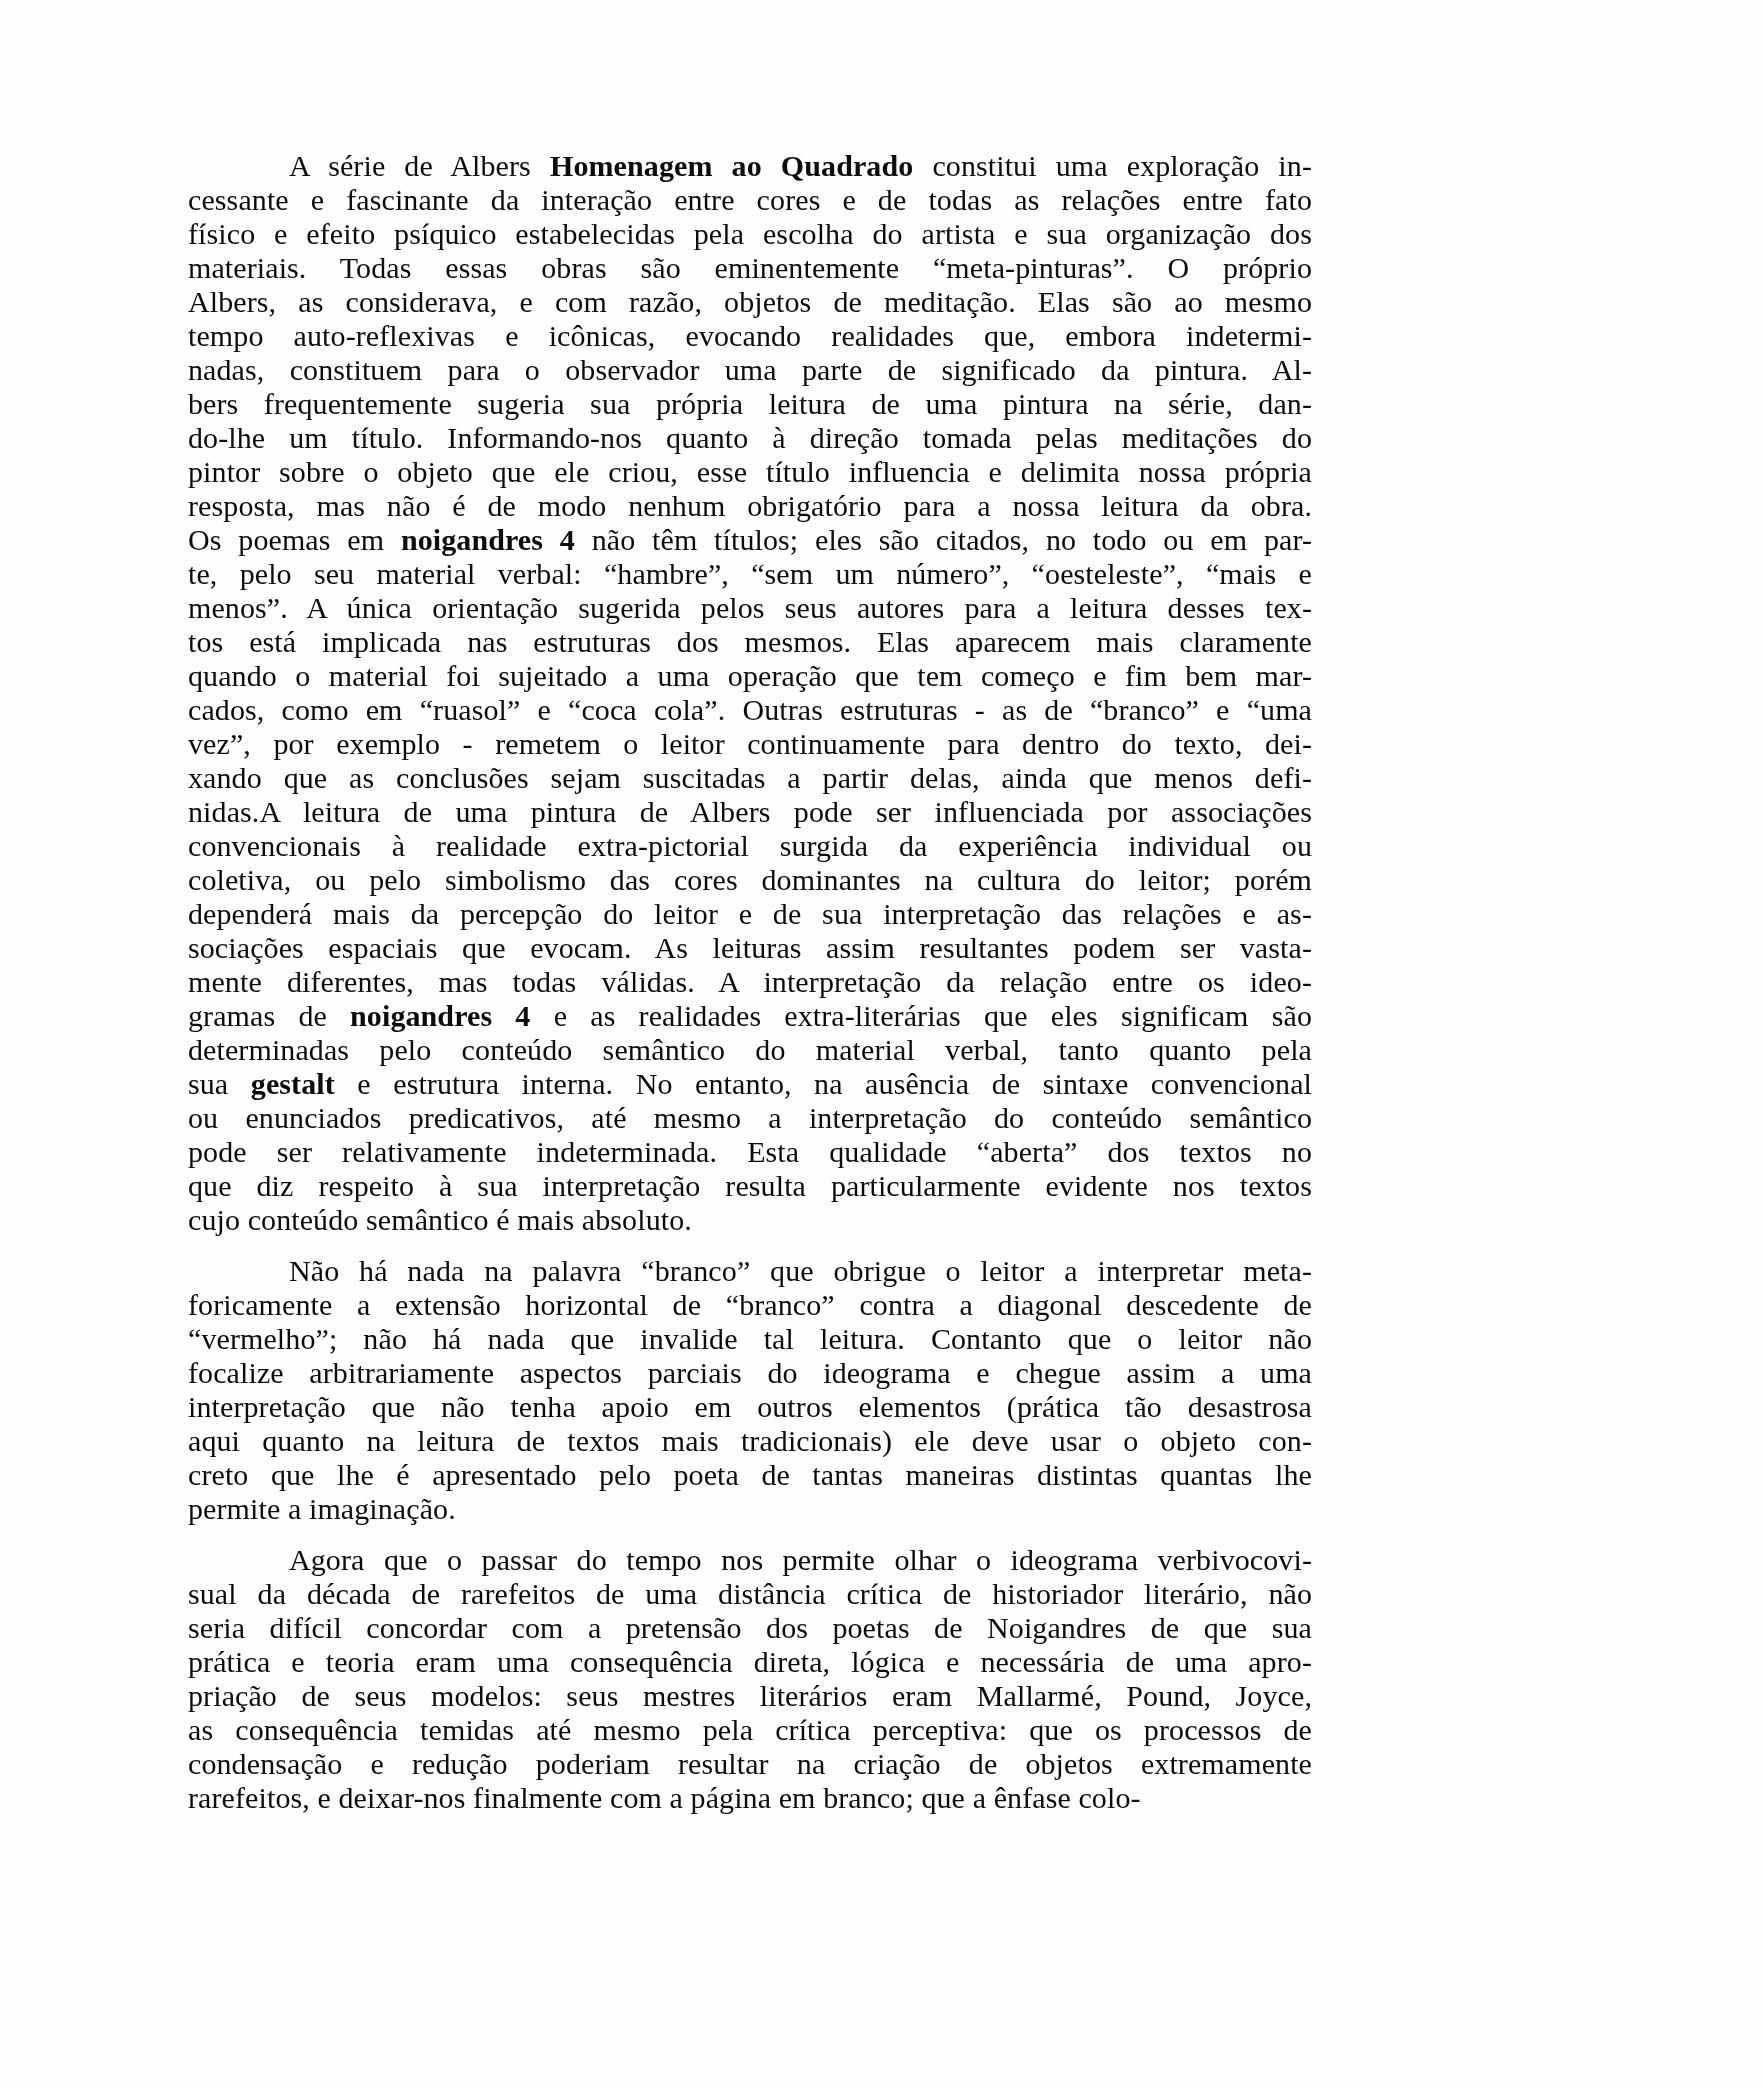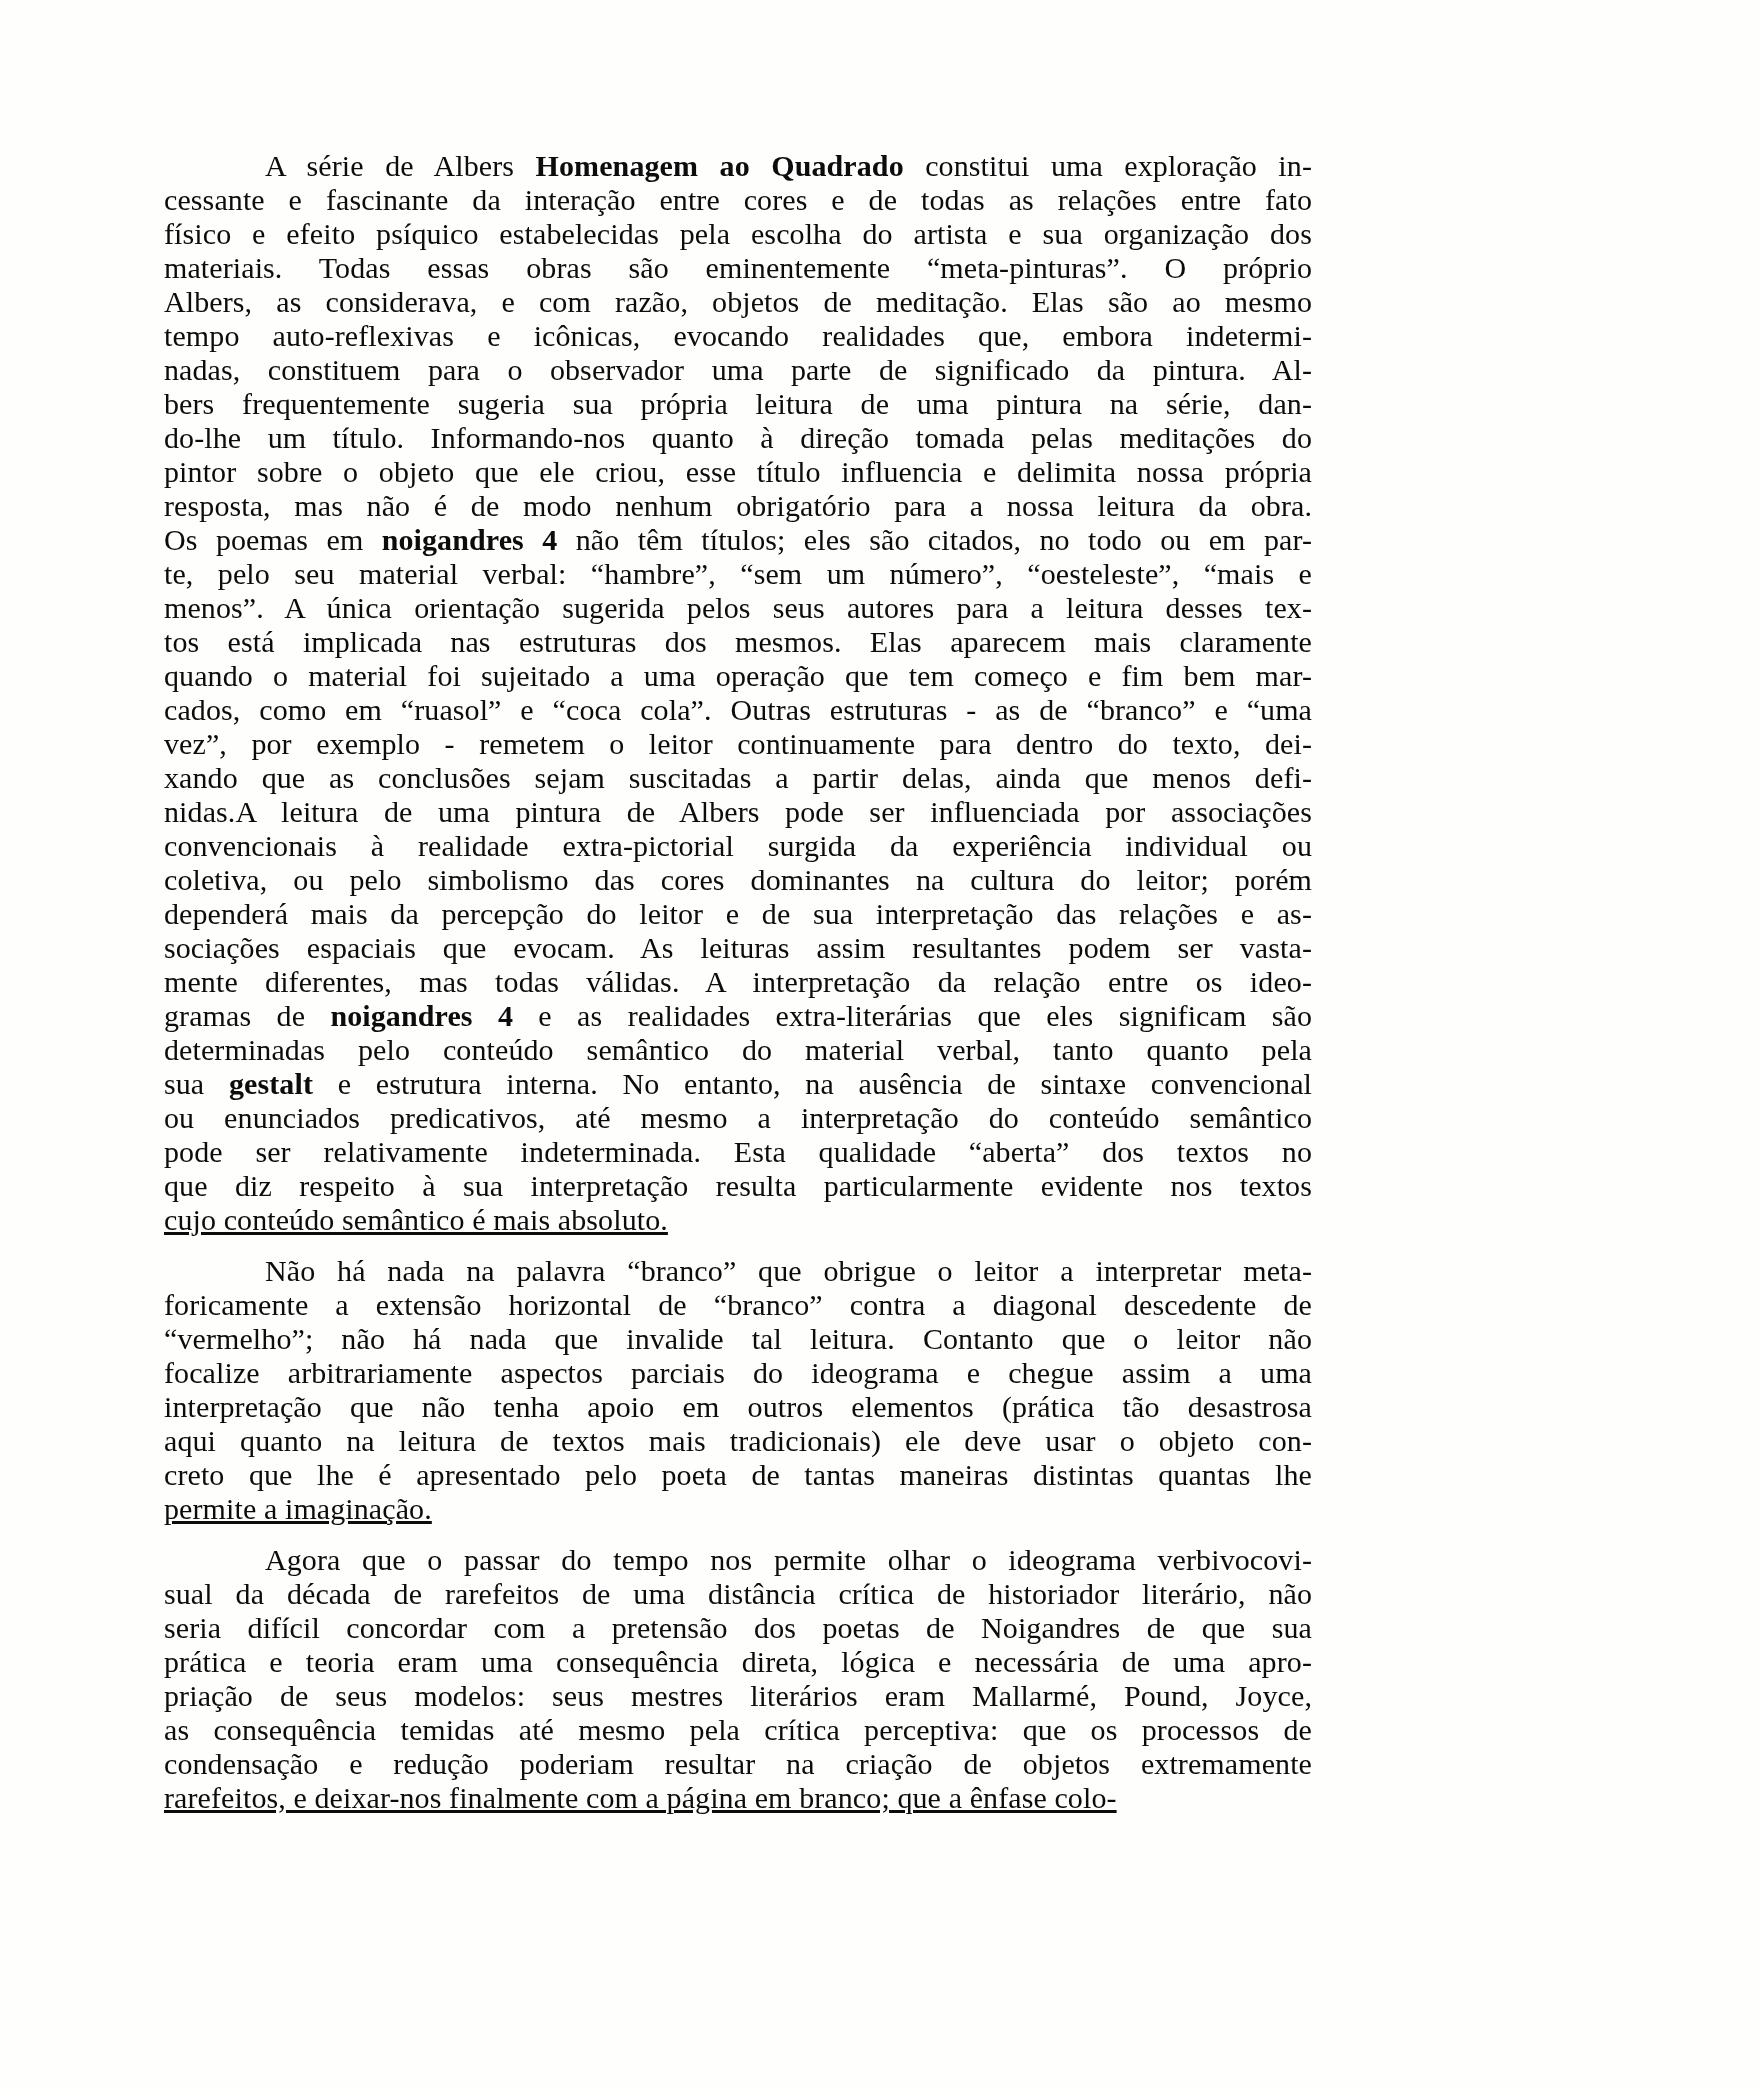--- a/index.html
+++ b/index.html
@@ -28,24 +28,24 @@
     line-height: 34px;
     letter-spacing: 0.1px;
   }
   .paragraph {
     margin: 0 0 17px 0;
   }
   .line {
     text-align: justify;
     text-align-last: justify;
     white-space: normal;
+    margin-left: 24px;
   }
   .line.last {
     text-align-last: left;
-    text-decoration: underline;
   }
   .line.indent {
     text-indent: 101px;
   }
   .line b {
     font-weight: bold;
   }
 </style>
 </head>
 <body>

